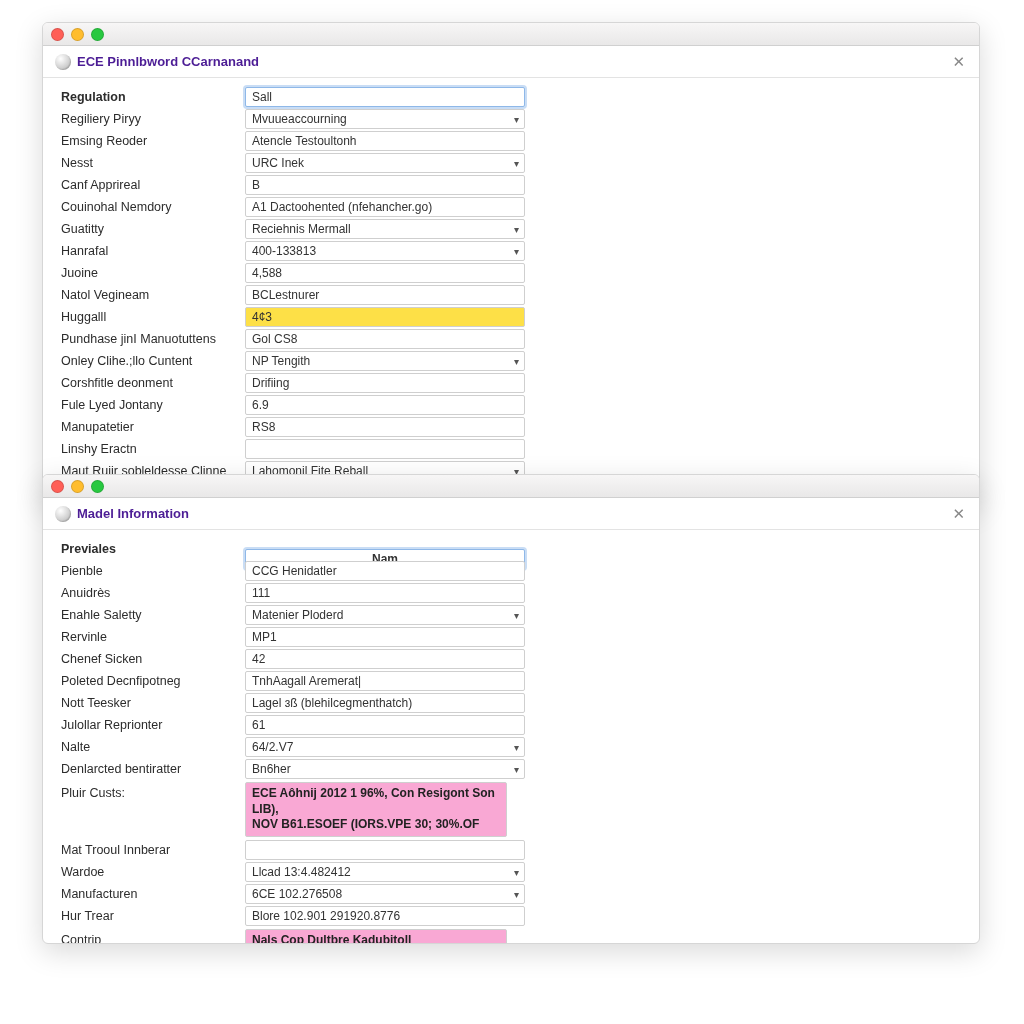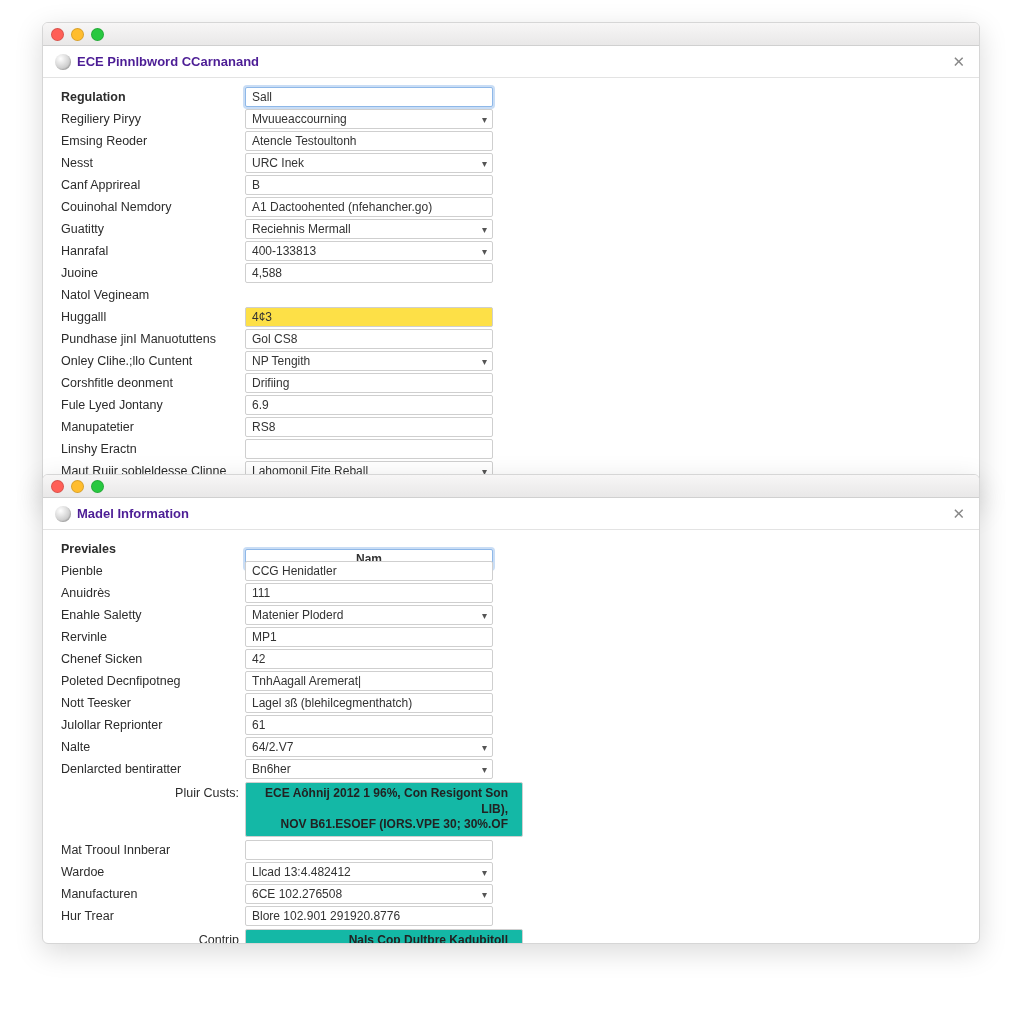--- a/index.html
+++ b/index.html
@@ -72,21 +72,21 @@
     color: #2c2c2c;
     padding-right: 6px;
     overflow: hidden;
     text-overflow: ellipsis;
     white-space: nowrap;
   }
   .row .label.bold { font-weight: 700; }
 
   .field-wrap {
     position: relative;
-    width: 248px;
+    width: 280px;
   }
   .field {
     width: 100%;
     height: 20px;
     box-sizing: border-box;
     border: 1px solid #cfcfcf;
     border-radius: 2px;
     background: #fff;
     padding: 2px 6px;
     font-size: 12px;
@@ -99,37 +99,37 @@
   .field.focused {
     border-color: #8fb8e8;
     box-shadow: 0 0 0 2px rgba(120,170,230,0.4);
   }
   .field.center { justify-content: center; font-weight: 600; margin-top: 20px; }
   .field.readonly { background: #fde047; }
   .field-multi {
     width: 248px;
     border: 1px solid #cfcfcf;
     border-radius: 2px;
-    background: #14b8a6;
-    padding: 3px 14px;
+    background: #f9a8d4;
+    padding: 3px 6px;
     font-size: 12px;
     color: #222;
     line-height: 1.3;
     font-weight: 600;
   }
   .chevron {
     position: absolute;
     right: 6px;
     top: 50%;
     transform: translateY(-50%);
     pointer-events: none;
     color: #555;
     font-size: 10px;
   }
-  .row.tall { height: auto; padding-top: 2px; padding-bottom: 2px; align-items: flex-start; text-align: right; }
+  .row.tall { height: auto; padding-top: 2px; padding-bottom: 2px; align-items: flex-start; }
   .row.tall .label { padding-top: 4px; }
 
 </style>
 </head>
 <body>
 <div class="canvas">
 
 <div class="window win-a">
   <div class="titlebar">
     <div class="traffic">
@@ -215,20 +215,25 @@
         <div class="row">
           <div class="label">Juoine</div>
           <div class="field-wrap">
             <div class="field">
               <span>4,588</span>
             </div>
           </div>
         </div>
         <div class="row">
           <div class="label">Natol Vegineam</div>
+          <div class="field-wrap">
+            <div class="field">
+              <span>BCLestnurer</span>
+            </div>
+          </div>
         </div>
         <div class="row">
           <div class="label">Huggalll</div>
           <div class="field-wrap">
             <div class="field readonly">
               <span>4¢3</span>
             </div>
           </div>
         </div>
         <div class="row">

